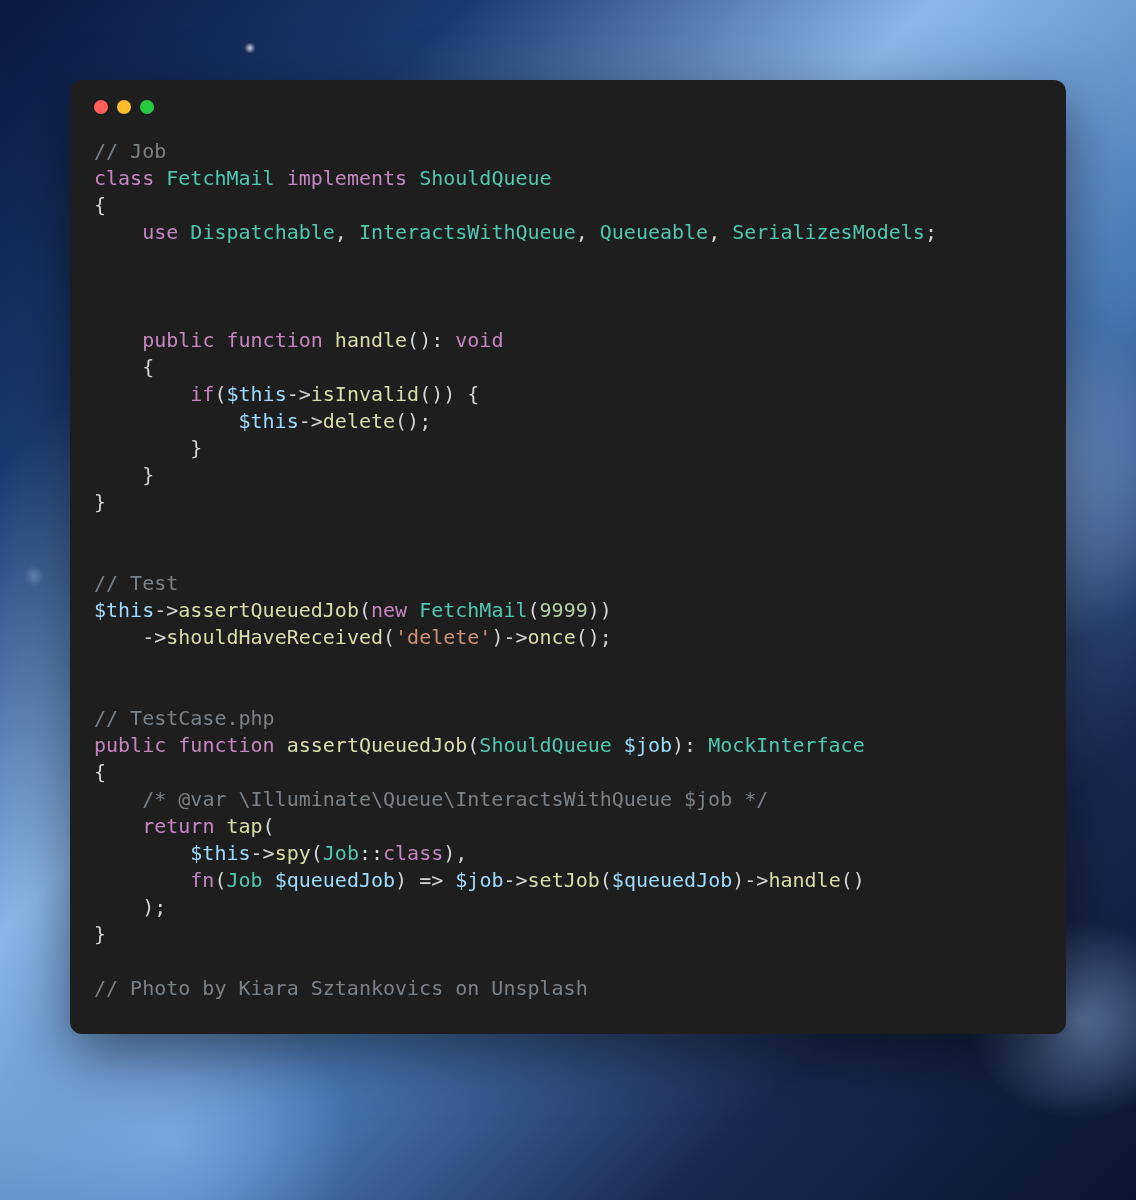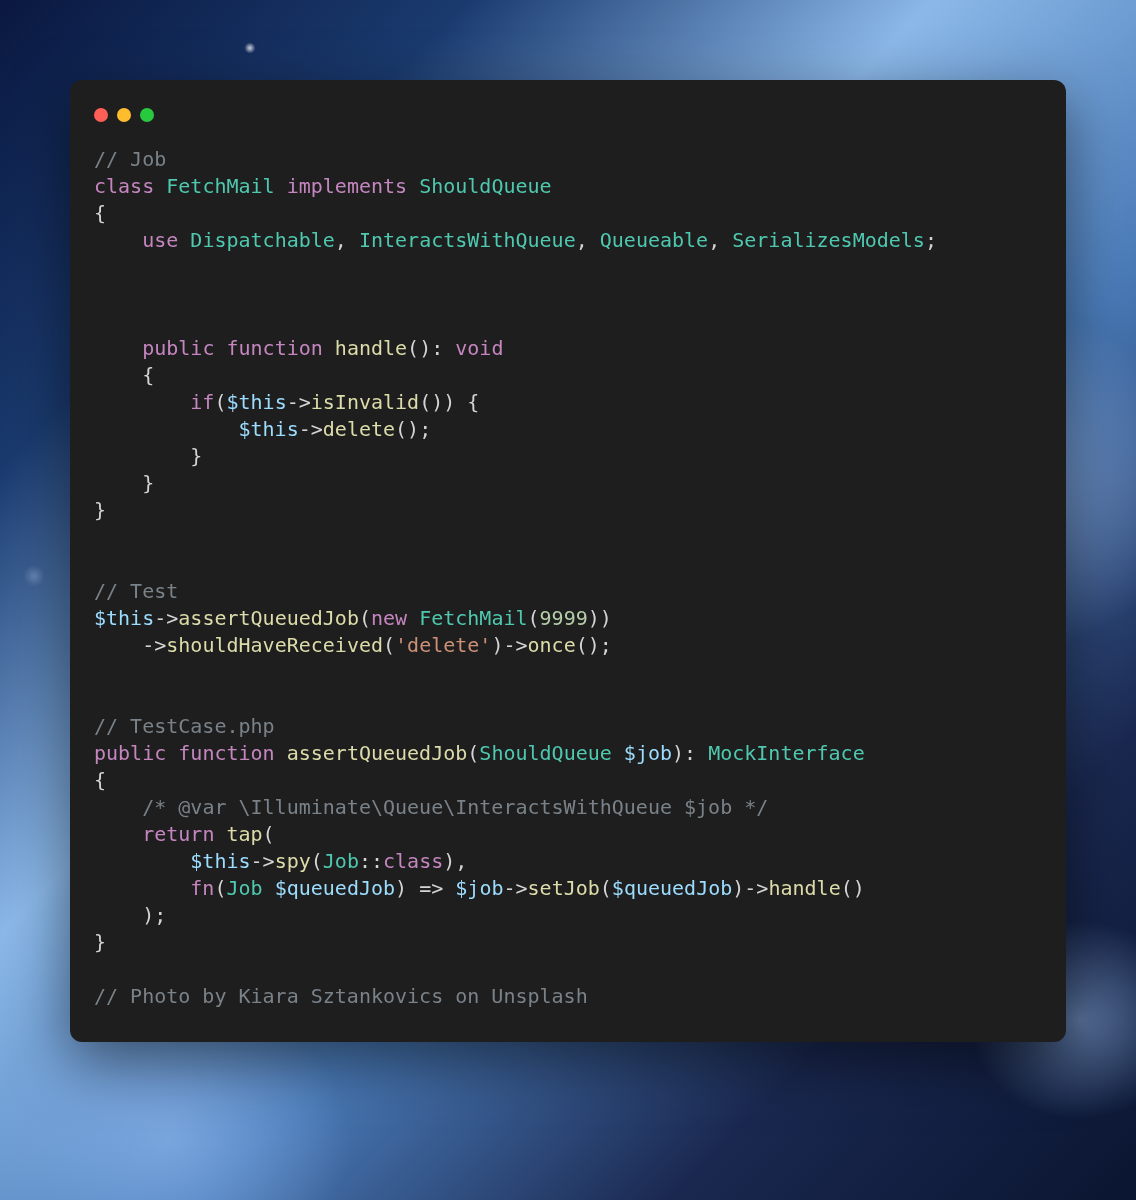--- a/index.html
+++ b/index.html
@@ -26,21 +26,21 @@
                   radial-gradient(circle 8px at 22% 4%, rgba(255,255,255,0.8) 0%, transparent 70%);
       z-index: 0;
     }
     .window {
       position: relative;
       z-index: 1;
       width: 996px;
       background: #1e1e1e;
       border-radius: 12px;
       box-shadow: 0 20px 60px rgba(0,0,0,0.5);
-      padding: 28px 24px 32px 24px;
+      padding: 20px 24px 32px 24px;
     }
     .titlebar {
       display: flex;
       gap: 9px;
       margin-bottom: 24px;
     }
     .dot {
       width: 14px;
       height: 14px;
       border-radius: 50%;

